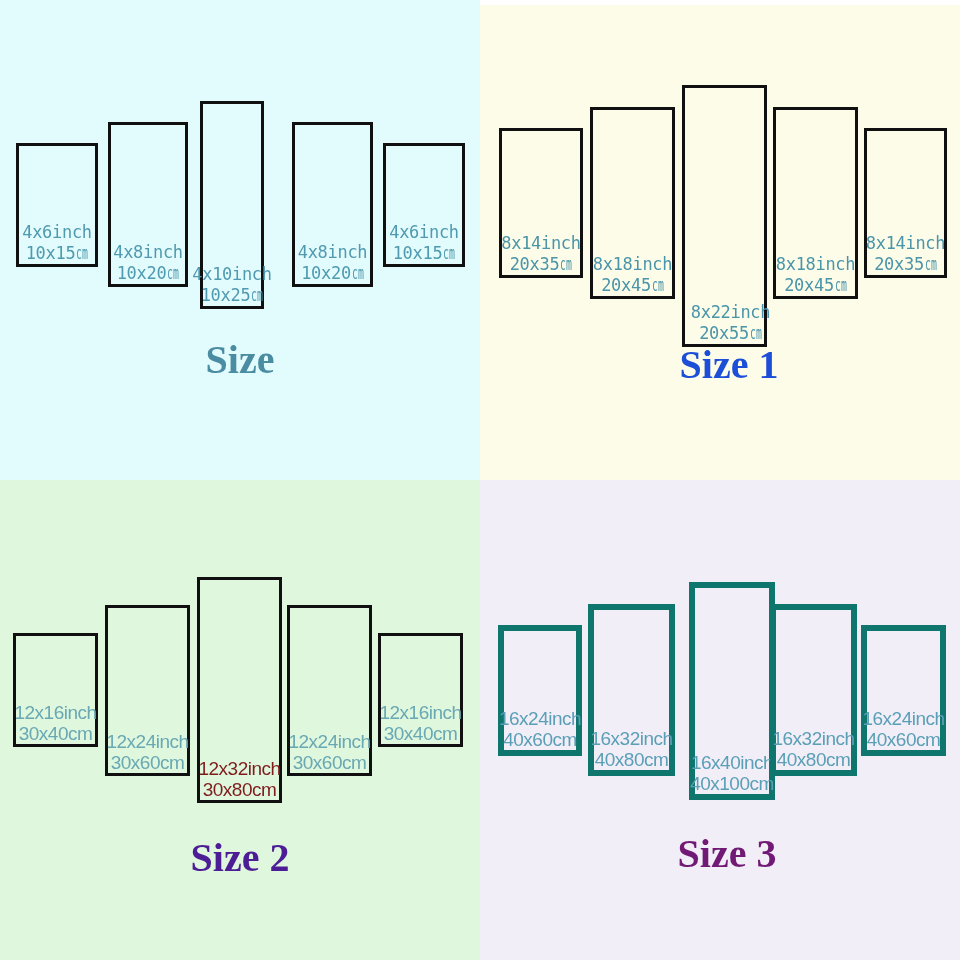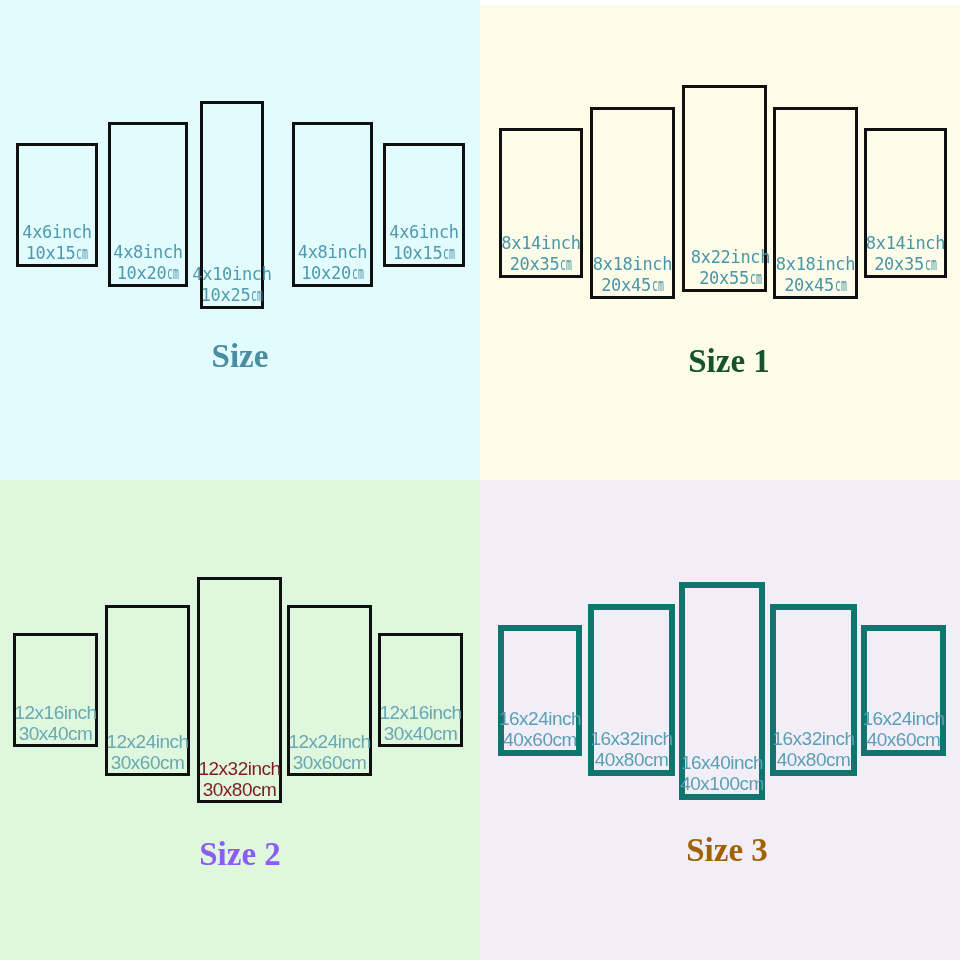--- a/index.html
+++ b/index.html
@@ -67,53 +67,53 @@
     line-height: 21px;
     letter-spacing: -0.5px;
   }
   .title {
     position: absolute;
     left: 50%;
     transform: translateX(-50%);
     margin: 0;
     font-family: "Liberation Serif", serif;
     font-weight: 700;
-    font-size: 33px;
+    font-size: 40px;
     line-height: 1;
     white-space: nowrap;
   }
 
   
   .q0 .p0 { left: 16px;  top: 143px; width: 82px; height: 124px; }
   .q0 .p1 { left: 108px; top: 122px; width: 80px; height: 165px; }
   .q0 .p2 { left: 200px; top: 101px; width: 64px; height: 208px; }
   .q0 .p3 { left: 292px; top: 122px; width: 81px; height: 165px; }
   .q0 .p4 { left: 383px; top: 143px; width: 82px; height: 124px; }
   .q0 .title { top: 340px; }
 
   
   .q1 .p0 { left: 19px;  top: 128px; width: 84px; height: 150px; }
   .q1 .p1 { left: 110px; top: 107px; width: 85px; height: 192px; }
-  .q1 .p2 { left: 202px; top: 85px;  width: 85px; height: 207px; padding-left: 12px; }
+  .q1 .p2 { left: 202px; top: 85px;  width: 85px; height: 262px; padding-left: 12px; }
   .q1 .p3 { left: 293px; top: 107px; width: 85px; height: 192px; }
   .q1 .p4 { left: 384px; top: 128px; width: 83px; height: 150px; }
   .q1 .title { top: 345px; transform: translateX(calc(-50% + 9px)); }
 
   
   .q2 .p0 { left: 13px;  top: 153px; width: 85px; height: 114px; }
   .q2 .p1 { left: 105px; top: 125px; width: 85px; height: 171px; }
   .q2 .p2 { left: 197px; top: 97px;  width: 85px; height: 226px; }
   .q2 .p3 { left: 287px; top: 125px; width: 85px; height: 171px; }
   .q2 .p4 { left: 378px; top: 153px; width: 85px; height: 114px; }
   .q2 .title { top: 358px; }
 
   
   .q3 .p0 { left: 18px;  top: 145px; width: 84px; height: 131px; }
   .q3 .p1 { left: 108px; top: 124px; width: 87px; height: 172px; }
-  .q3 .p2 { left: 199px; top: 102px; width: 86px; height: 218px; }
+  .q3 .p2 { left: 209px; top: 102px; width: 86px; height: 218px; }
   .q3 .p3 { left: 290px; top: 124px; width: 87px; height: 172px; }
   .q3 .p4 { left: 381px; top: 145px; width: 85px; height: 131px; }
   .q3 .title { top: 354px; transform: translateX(calc(-50% + 7px)); }
 </style>
 </head>
 <body>
 
 <main class="chart">
 
   <section class="quad q0" style="background-color: rgb(226, 251, 252);">
@@ -175,21 +175,21 @@
         <div>8x18inch</div>
         <div><span>20x45</span><span class="unit">cm</span></div>
       </div>
     </div>
     <div class="panel p4">
       <div class="dim" style="color: rgb(74, 149, 170);">
         <div>8x14inch</div>
         <div><span>20x35</span><span class="unit">cm</span></div>
       </div>
     </div>
-    <h2 class="title" style="color: #14532d;">Size 1</h2>
+    <h2 class="title" style="color: #1d4ed8;">Size 1</h2>
   </section>
 
   <section class="quad q2" style="background-color: rgb(222, 247, 221);">
     <div class="panel p0">
       <div class="dim" style="color: rgb(106, 168, 180);">
         <div>12x16inch</div>
         <div><span>30x40</span><span class="unit">cm</span></div>
       </div>
     </div>
     <div class="panel p1">
@@ -209,21 +209,21 @@
         <div>12x24inch</div>
         <div><span>30x60</span><span class="unit">cm</span></div>
       </div>
     </div>
     <div class="panel p4">
       <div class="dim" style="color: rgb(106, 168, 180);">
         <div>12x16inch</div>
         <div><span>30x40</span><span class="unit">cm</span></div>
       </div>
     </div>
-    <h2 class="title" style="color: #8b5cf6;">Size 2</h2>
+    <h2 class="title" style="color: #4c1d95;">Size 2</h2>
   </section>
 
   <section class="quad q3" style="background-color: rgb(241, 238, 247);">
     <div class="panel p0">
       <div class="dim" style="color: rgb(91, 159, 182);">
         <div>16x24inch</div>
         <div><span>40x60</span><span class="unit">cm</span></div>
       </div>
     </div>
     <div class="panel p1">
@@ -243,16 +243,16 @@
         <div>16x32inch</div>
         <div><span>40x80</span><span class="unit">cm</span></div>
       </div>
     </div>
     <div class="panel p4">
       <div class="dim" style="color: rgb(91, 159, 182);">
         <div>16x24inch</div>
         <div><span>40x60</span><span class="unit">cm</span></div>
       </div>
     </div>
-    <h2 class="title" style="color: #a16207;">Size 3</h2>
+    <h2 class="title" style="color: #701a75;">Size 3</h2>
   </section>
 
 </main>
 
 </body></html>

